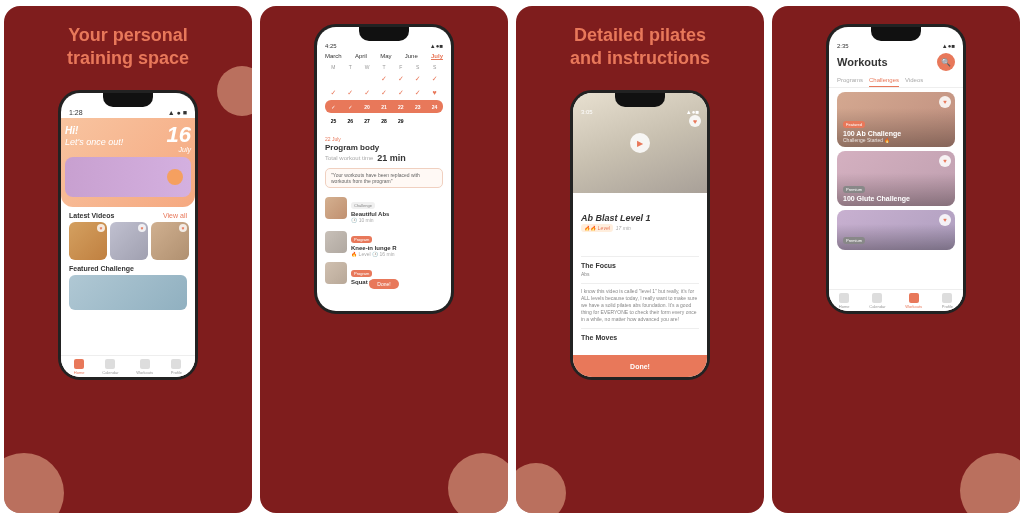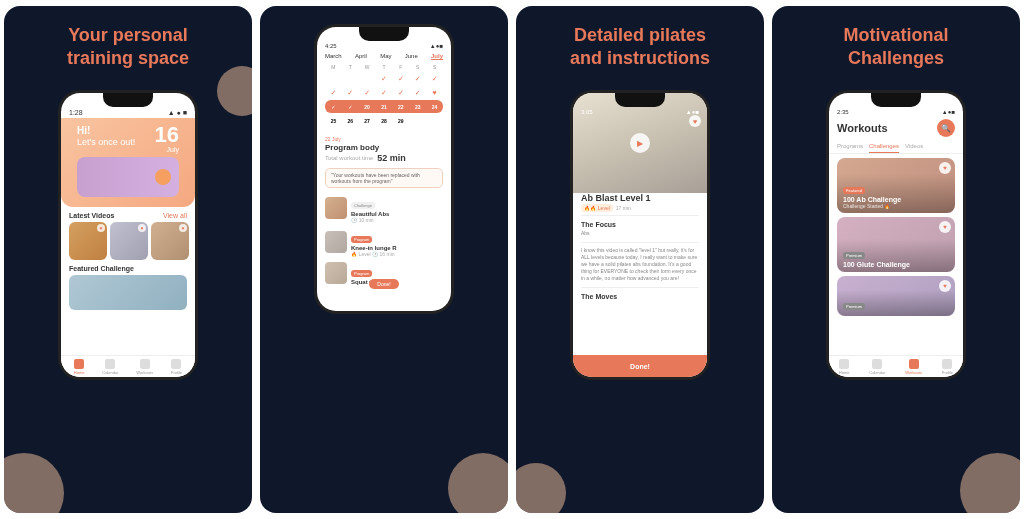--- a/index.html
+++ b/index.html
@@ -11,21 +11,21 @@
       font-family: -apple-system, BlinkMacSystemFont, 'Segoe UI', sans-serif;
       overflow: hidden;
     }
 
     .panel {
       flex: 1;
       display: flex;
       flex-direction: column;
       align-items: center;
       padding: 18px 10px 10px;
-      background: #0f172a;
+      background: #7f1d1d;
       border-radius: 16px;
       margin: 6px 4px;
     }
 
     .panel-title {
       text-align: center;
       color: #e8785a;
       font-size: 18px;
       font-weight: 600;
       line-height: 1.3;
@@ -73,22 +73,23 @@
     .p1-status-bar {
       display: flex;
       justify-content: space-between;
       padding: 16px 8px 2px;
       font-size: 7px;
       color: #333;
     }
 
     .p1-header {
       background: linear-gradient(135deg, #f8c4a0 0%, #f5a880 100%);
-      padding: 6px 16px 10px;
+      padding: 6px 4px 10px;
       border-radius: 0 0 12px 12px;
+      font-style: italic;
     }
 
     .p1-header-row {
       display: flex;
       justify-content: space-between;
       align-items: flex-start;
     }
 
     .p1-greeting {
       color: #fff;
@@ -420,21 +421,21 @@
       height: 12px;
       background: rgba(255,255,255,0.85);
       border-radius: 50%;
       display: flex;
       align-items: center;
       justify-content: center;
       font-size: 7px;
       color: #e8785a;
     }
 
-    .p3-workout-detail { padding: 0 8px; }
+    .p3-workout-detail { padding: 20px 8px; font-style: italic; }
     .p3-workout-name { font-size: 9px; font-weight: 700; color: #333; }
     .p3-workout-meta { font-size: 5px; color: #aaa; display: flex; align-items: center; gap: 3px; margin: 1px 0; }
     .p3-level-badge { background: #ffeedd; color: #e8785a; padding: 1px 3px; border-radius: 3px; font-size: 5px; }
 
     .p3-divider { height: 0.5px; background: #eee; margin: 3px 8px; }
 
     .p3-section { padding: 2px 8px; }
     .p3-section-title { font-size: 7px; font-weight: 700; color: #333; margin-bottom: 2px; }
     .p3-section-text { font-size: 5px; color: #888; line-height: 1.4; }
 
@@ -703,21 +704,21 @@
           <div class="p2-cal-cell" style="font-size:5px;font-weight:600;">29</div>
           <div class="p2-cal-cell"></div>
           <div class="p2-cal-cell"></div>
         </div>
       </div>
       <div class="p2-workout-info">
         <div class="p2-date-label">22 July</div>
         <div class="p2-plan-name">Program body</div>
         <div class="p2-time-row">
           <span>Total workout time</span>
-          <span class="p2-time-total">52 min</span>
+          <span class="p2-time-total">21 min</span>
         </div>
       </div>
       <div class="p2-notification">
         "Your workouts have been replaced with workouts from the program"
       </div>
       <div class="p2-exercise-item">
         <div class="p2-ex-thumb" style="background:linear-gradient(135deg,#d4b090,#c09070);"></div>
         <div class="p2-ex-info">
           <span class="p2-ex-badge">Challenge</span>
           <div class="p2-ex-name">Beautiful Abs</div>
@@ -782,22 +783,20 @@
       </div>
       <div class="p3-bottom-bar">
         <div class="p3-done-btn">Done!</div>
       </div>
     </div>
   </div>
 </div>
 
 <div class="panel">
   <div class="blob" style="width:75px;height:75px;bottom:-15px;right:-15px;"></div>
-  <h2 class="panel-title" style="white-space:pre-line;">Motivational
-Challenges</h2>
   <div class="phone">
     <div class="phone-notch"></div>
     <div class="phone-screen p4-screen">
       <div class="p4-status">
         <span>2:35</span>
         <span>▲●■</span>
       </div>
       <div class="p4-header">
         <span class="p4-title">Workouts</span>
         <div class="p4-search-btn">🔍</div>

